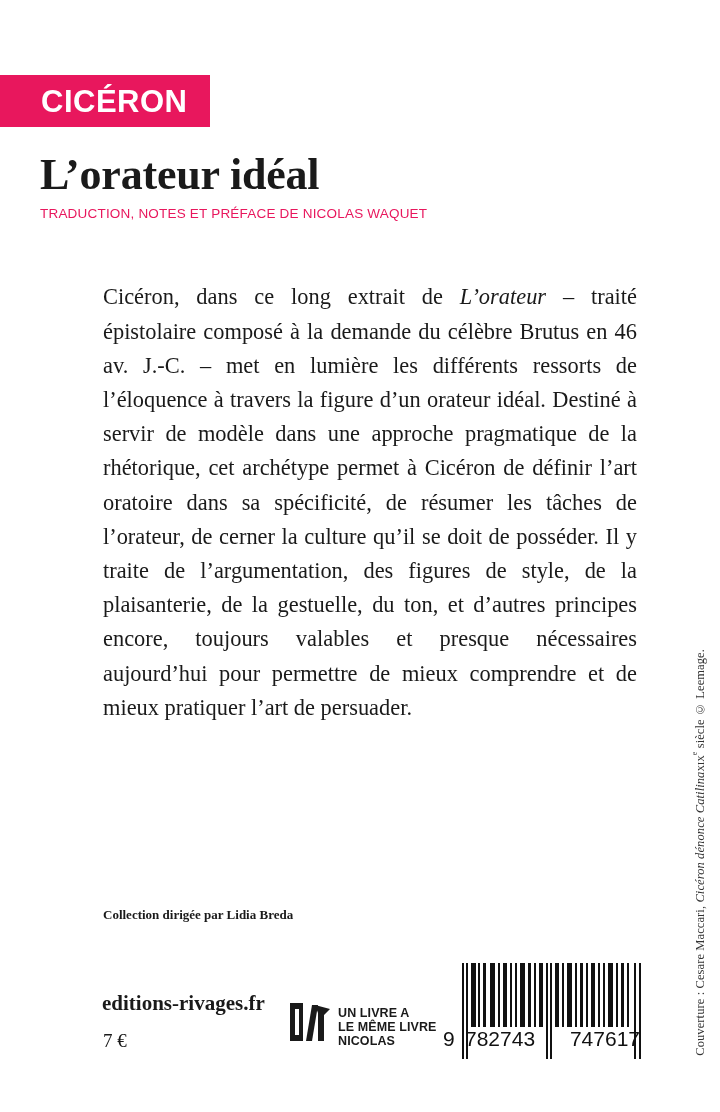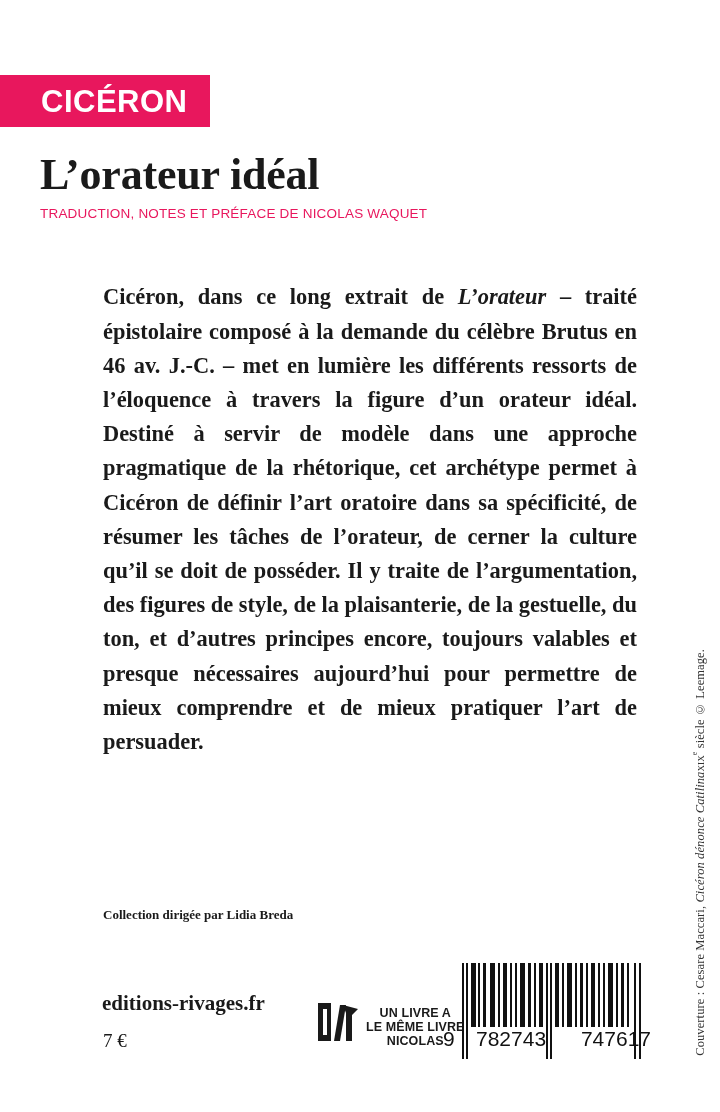--- a/index.html
+++ b/index.html
@@ -62,21 +62,21 @@
     color: #e8175d;
   }
 
   
   #blurb {
     position: absolute;
     left: 103px;
     top: 258px;
     width: 534px;
     font-family: "Liberation Serif", serif;
-    font-weight: bold;
+    font-weight: normal;
     font-size: 22.4px;
     line-height: 34.2px;
     text-align: justify;
     text-justify: inter-word;
     color: #1a1a1a;
     hyphens: none;
   }
   #blurb .ital {
     font-style: italic;
   }
@@ -105,25 +105,24 @@
     left: 103px;
     top: 1030px;
     font-family: "Liberation Serif", serif;
     font-size: 19px;
     color: #1a1a1a;
   }
 
   
   #same-price-logo {
     position: absolute;
-    left: 316px;
+    left: 288px;
     top: 1004px;
     display: flex;
     align-items: flex-start;
-    text-align: center;
   }
   #same-price-logo .logo-mark {
     width: 44px;
     height: 42px;
     flex: none;
     margin-top: -3px;
   }
   #same-price-logo .logo-text {
     font-family: "Liberation Sans", sans-serif;
     font-weight: bold;
@@ -163,21 +162,20 @@
     left: 19px;
     top: 64px;
     width: 181px;
     font-family: "Liberation Sans", sans-serif;
     font-size: 21px;
     color: #111;
     display: flex;
     justify-content: space-between;
     padding: 0 3px;
     box-sizing: border-box;
-    margin-left: 11px;
   }
 
   
   #cover-credit {
     position: absolute;
     right: 12px;
     bottom: 56px;
     writing-mode: vertical-rl;
     transform: rotate(180deg);
     transform-origin: center;

